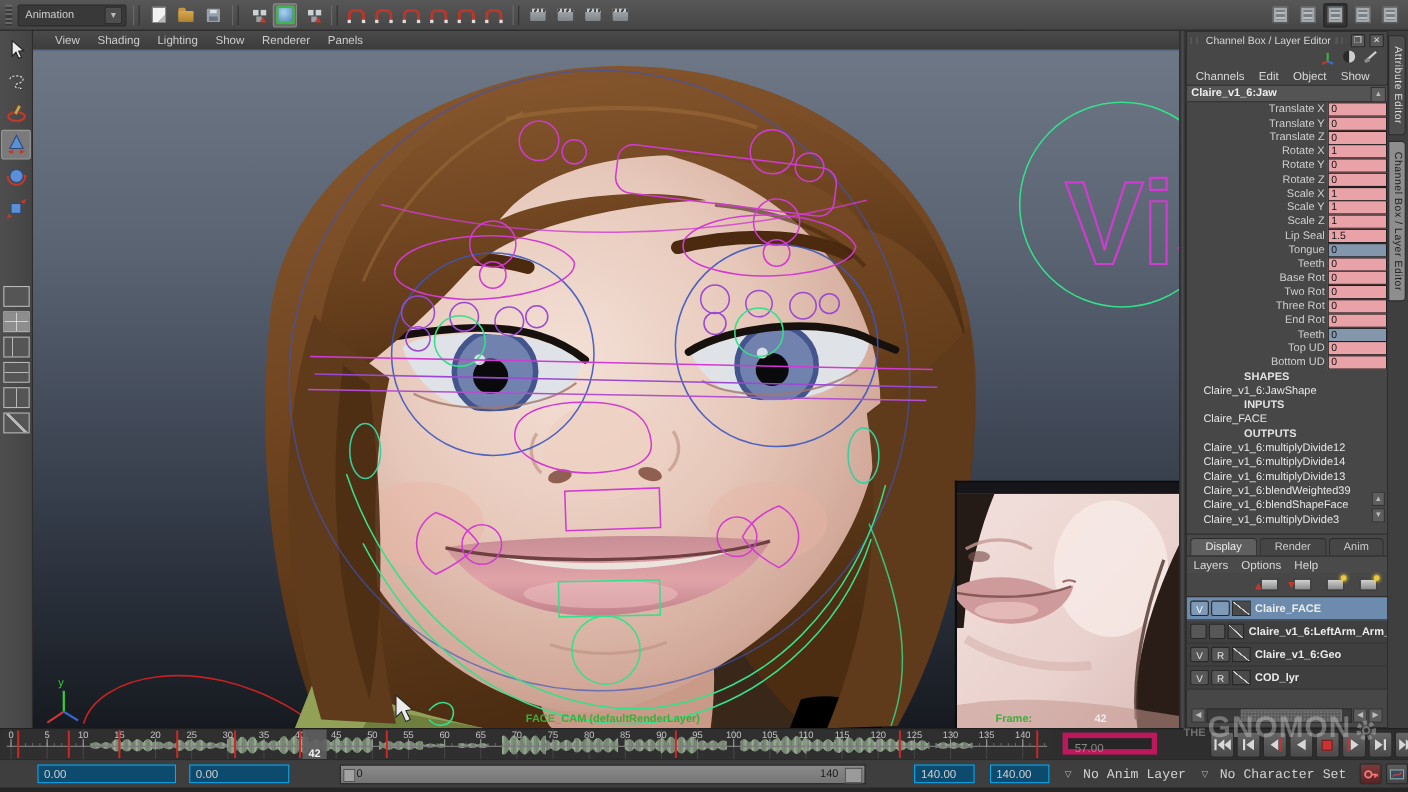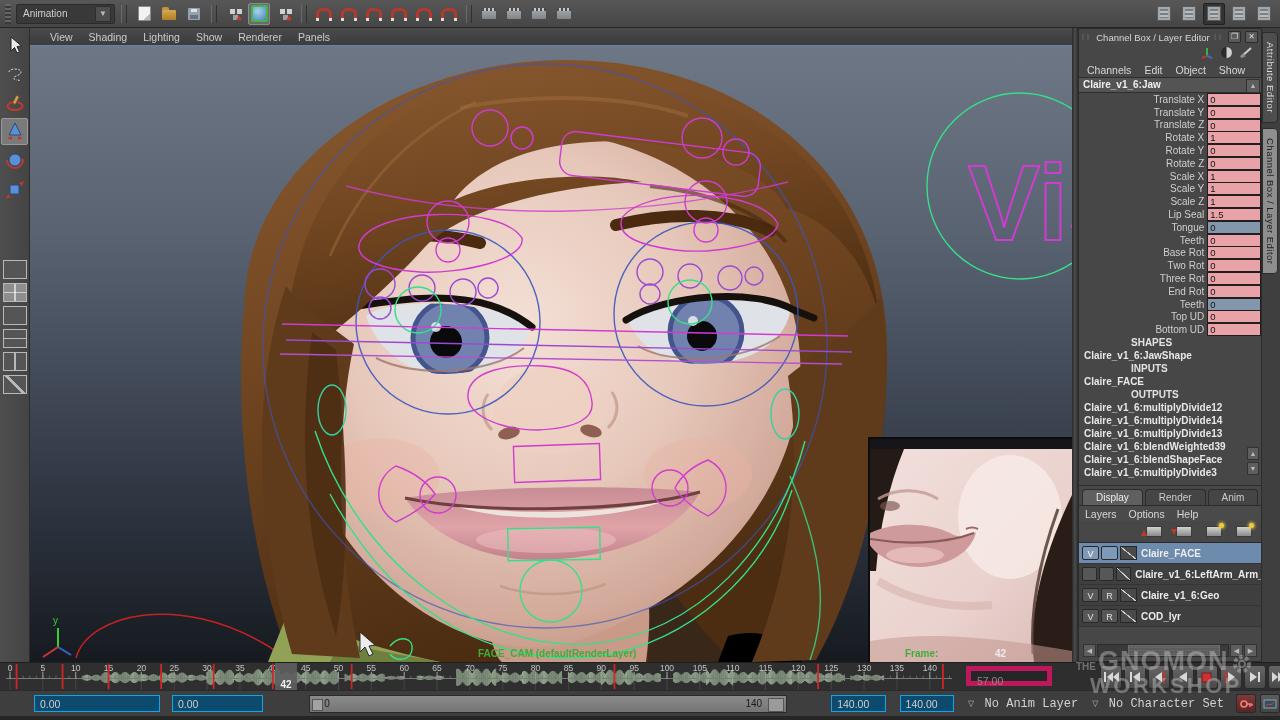--- a/index.html
+++ b/index.html
@@ -72,21 +72,21 @@
   #cb-node{height:14px;background:#545454;border-top:1px solid #2e2e2e;border-bottom:1px solid #2e2e2e;color:#efefef;
      font-weight:bold;padding-left:4px;line-height:14px;position:relative;}
   #cb-node .scrollup{position:absolute;right:1px;top:1px;width:12px;height:12px;background:#5e5e5e;border:1px solid #333;
      color:#bbb;font-size:7px;text-align:center;line-height:11px;}
   .cb-row{display:flex;height:12.8px;align-items:center;}
   .cb-label{width:126px;text-align:right;color:#cfcfcf;padding-right:3px;}
   .cb-field{width:50px;height:11px;border:1px solid #1f1f1f;color:#141414;font-size:9.5px;line-height:11px;padding-left:2px;}
   .cb-field.keyed{background:#e8a2a8;}
   .cb-field.connected{background:#8496ab;}
   .cb-sec-h{height:13px;font-weight:bold;color:#e2e2e2;padding-left:4px;line-height:13px;margin-left:48px;}
-  .cb-sec-i{height:13px;font-weight:bold;color:#e8e8e8;padding-left:5px;line-height:13px;white-space:nowrap;overflow:hidden;}
+  .cb-sec-i{height:13px;font-weight:normal;color:#e8e8e8;padding-left:15px;line-height:13px;white-space:nowrap;overflow:hidden;}
   #cb-scroll{position:absolute;right:2px;width:12px;height:30px;display:flex;flex-direction:column;gap:2px;}
   .sbtn{width:12px;height:13px;background:#5e5e5e;border:1px solid #333;color:#bbb;font-size:7px;text-align:center;line-height:12px;box-sizing:border-box;}
   
   #layered{margin-top:6px;border-top:1px solid #2e2e2e;flex:1;display:flex;flex-direction:column;position:relative;}
   #ltabs{display:flex;gap:2px;padding:3px 3px 0 3px;}
   .ltab{height:15px;padding:0 13px;background:#454545;border:1px solid #2c2c2c;border-bottom:none;border-radius:4px 4px 0 0;
      color:#ccc;line-height:15px;font-size:10px;}
   .ltab.active{background:#5f5f5f;color:#eee;}
   #lmenus{height:15px;display:flex;gap:12px;padding-left:6px;align-items:center;color:#d8d8d8;font-size:10.5px;border-top:1px solid #2c2c2c;background:#4a4a4a;}
   #licons{height:21px;display:flex;justify-content:flex-end;gap:8px;align-items:center;padding-right:6px;background:#474747;}
@@ -1027,14 +1027,13 @@
 
 <div id="watermark">
   <div id="wm-row1">
     <span id="wm-the">THE</span>
     <span id="wm-gnomon">GNOMON</span>
     <svg width="22" height="22" viewBox="0 0 22 22">
       <circle cx="11" cy="11" r="7" fill="none" stroke="rgba(205,205,205,.42)" stroke-width="4" stroke-dasharray="3.5 2.5"></circle>
       <circle cx="11" cy="11" r="3" fill="none" stroke="rgba(205,205,205,.42)" stroke-width="2"></circle>
     </svg>
   </div>
-  <div id="wm-workshop">WORKSHOP</div>
 </div>
 
 </body></html>

